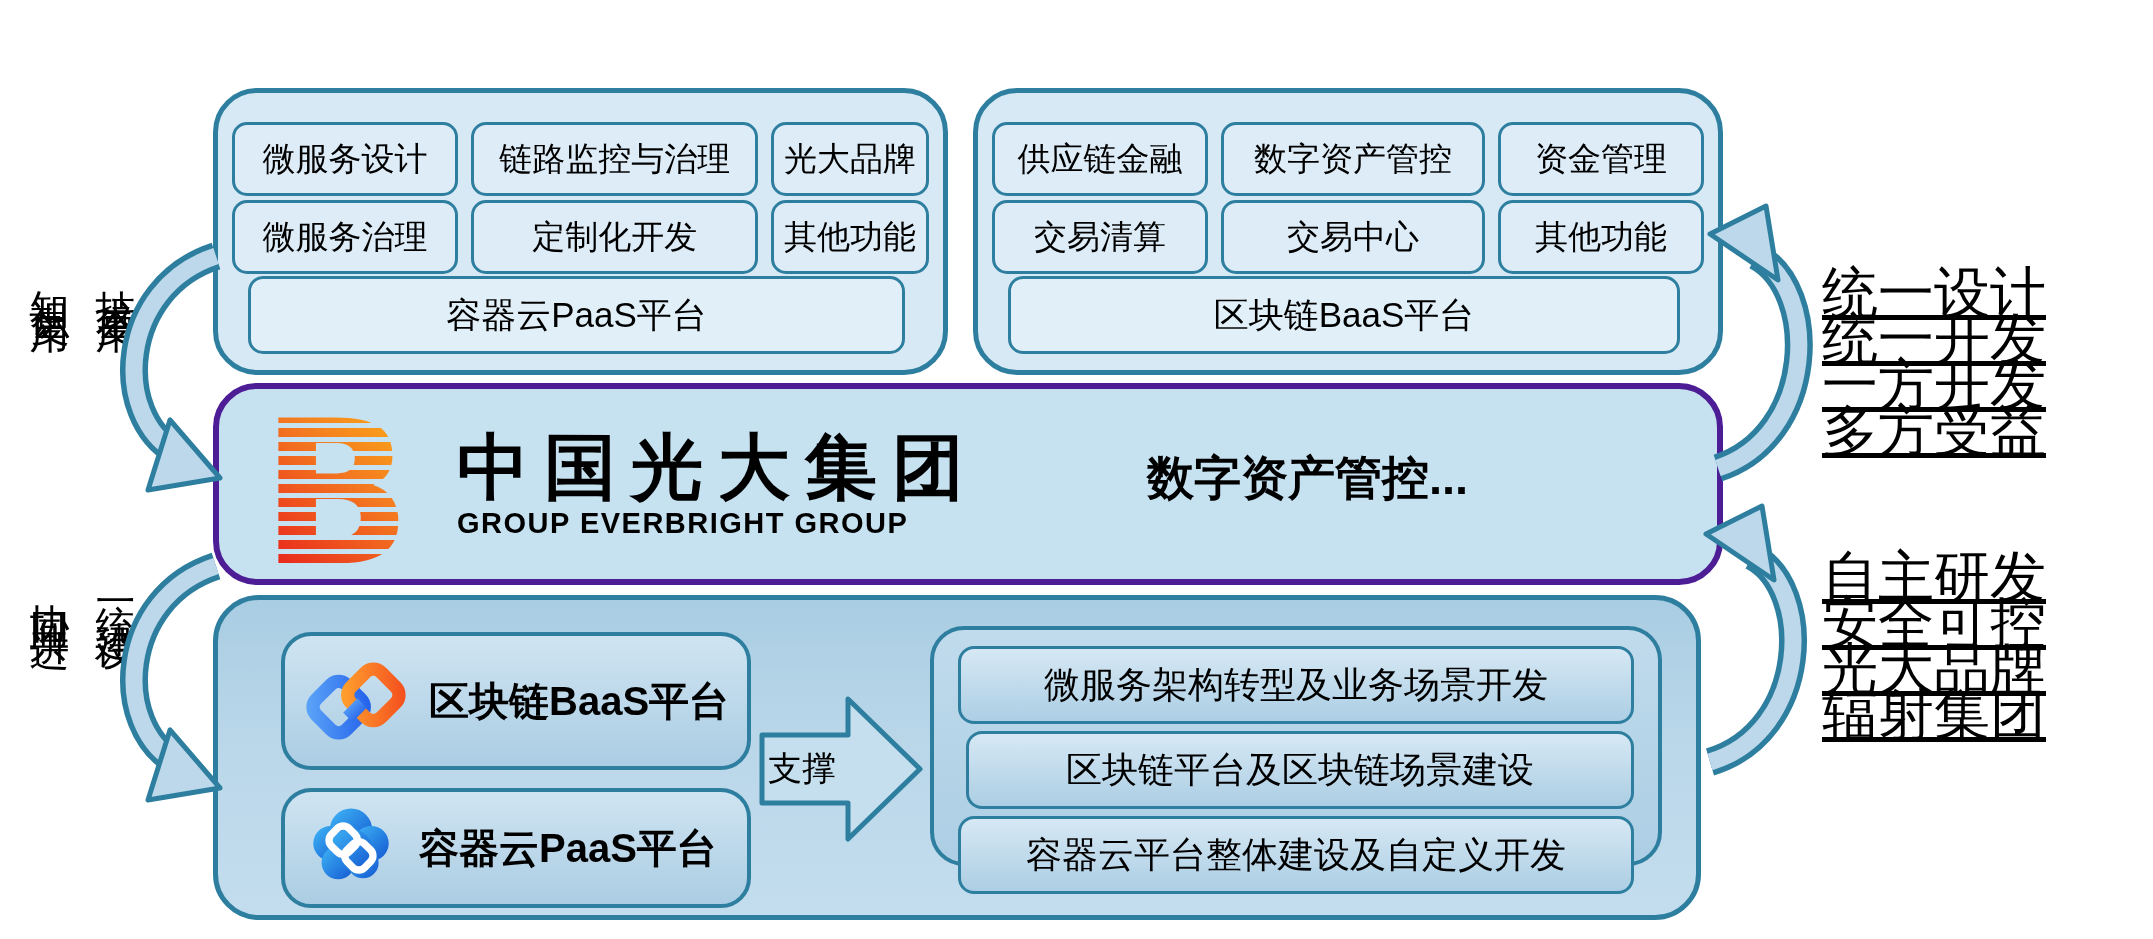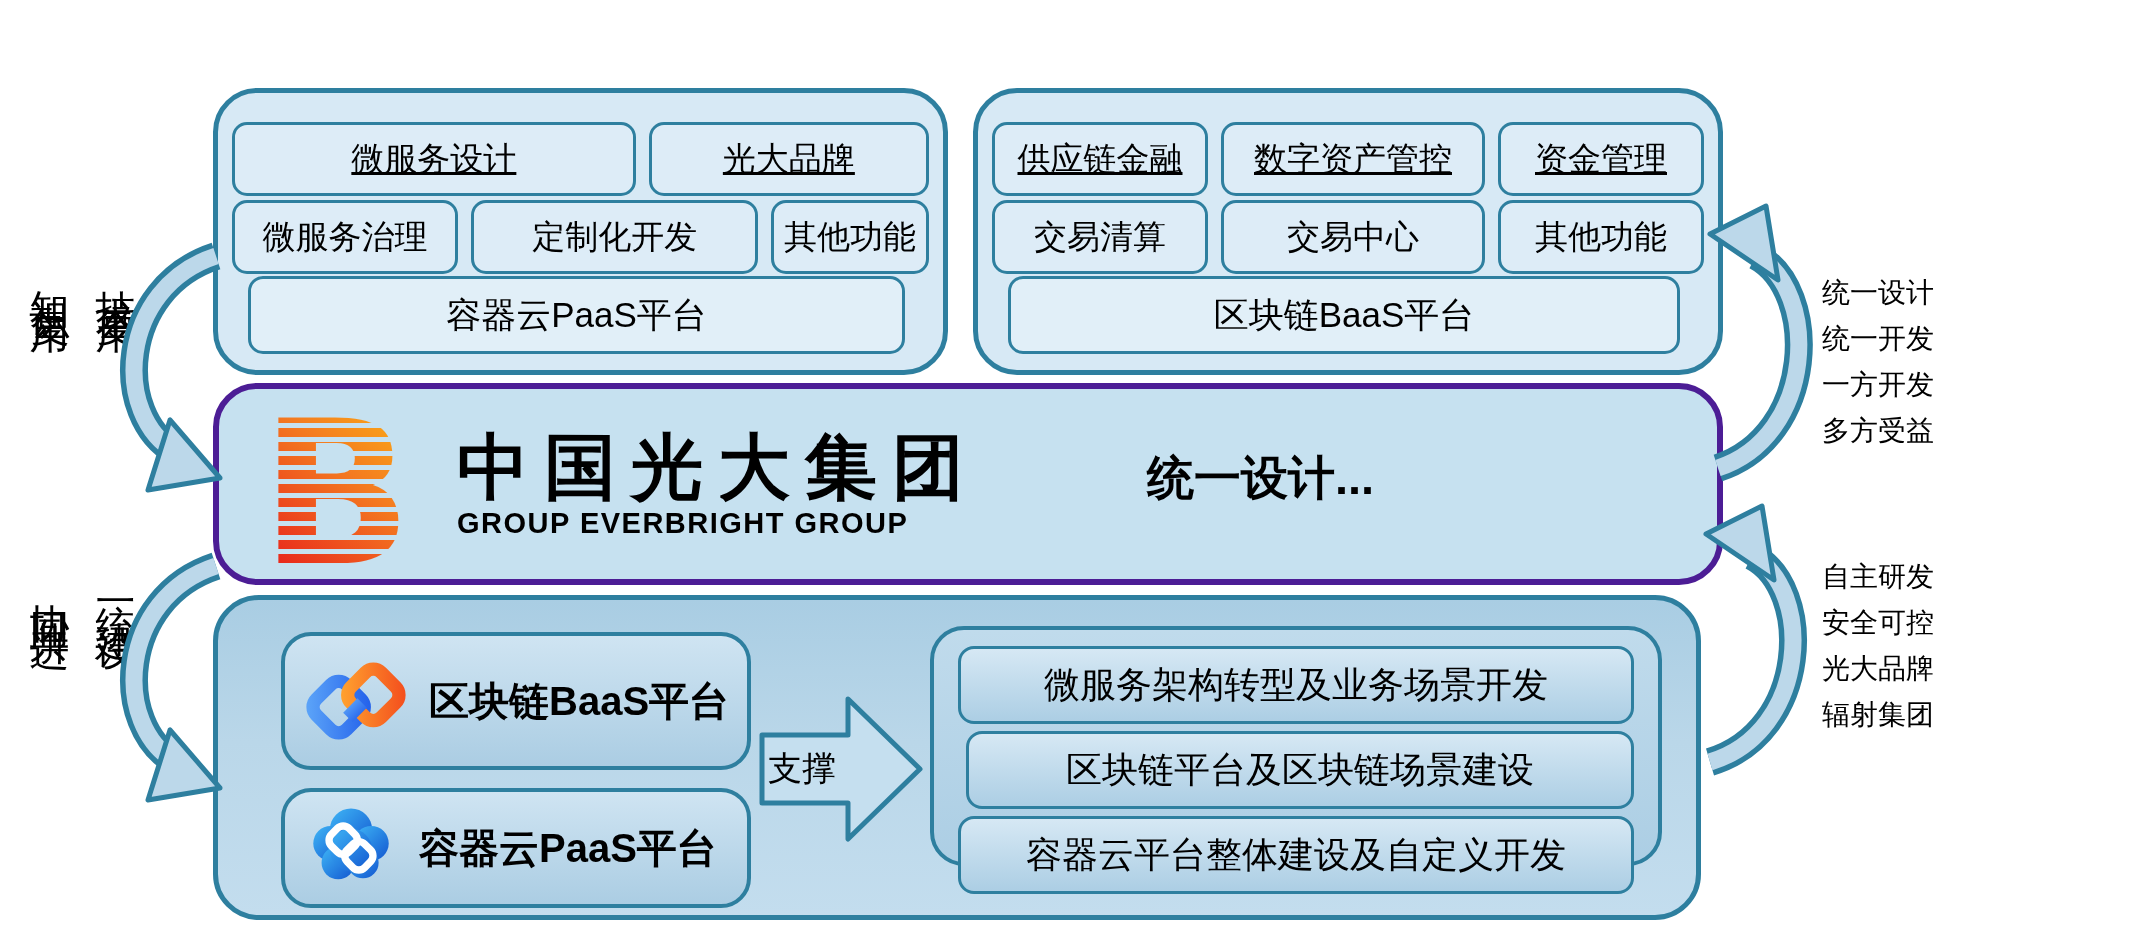--- a/index.html
+++ b/index.html
@@ -4,21 +4,21 @@
 <style>
   html,body{margin:0;padding:0;background:#ffffff;}
   body{font-family:"Liberation Sans","DejaVu Sans",sans-serif;color:#000;}
   .canvas{position:relative;width:2153px;height:939px;background:#ffffff;overflow:hidden;}
 
   
   .panel{position:absolute;top:88px;height:287px;background:#d7e9f5;border:5px solid #2e7f9f;border-radius:44px;box-sizing:border-box;z-index:2;}
   .panel-left{left:213px;width:735px;}
   .panel-right{left:973px;width:750px;text-align:center;}
   .chip-row{position:absolute;left:14px;right:14px;height:74px;display:flex;gap:13px;}
-  .row1{top:29px;text-decoration:underline;} .row2{top:107px;}
+  .row1{top:29px;} .row2{top:107px;}
   .chip{border:3px solid #2e7f9f;border-radius:15px;background:#ddecf7;display:flex;align-items:center;justify-content:center;font-size:33px;box-sizing:border-box;white-space:nowrap;}
   .panel-left .c1{flex:1.45;} .panel-left .c2{flex:1.85;} .panel-left .c3{flex:1;}
   .panel-right .c1{flex:1.05;} .panel-right .c2{flex:1.29;} .panel-right .c3{flex:1;}
   .platform-bar{position:absolute;top:183px;height:72px;left:30px;right:38px;border:3px solid #2e7f9f;border-radius:15px;background:#e1eff8;display:flex;align-items:center;justify-content:center;font-size:35px;}
 
   
   .band{position:absolute;left:213px;top:383px;width:1510px;height:202px;background:#c6e1f0;border:6px solid #4c1d95;border-radius:44px;box-sizing:border-box;z-index:2;}
   .logo-b{position:absolute;left:53px;top:26px;}
   .logotype{position:absolute;left:238px;top:42px;}
   .logo-cn{font-size:72px;font-weight:bold;letter-spacing:15px;line-height:72px;}
@@ -36,21 +36,21 @@
   .support-label{position:absolute;left:540px;top:131px;width:88px;height:76px;display:flex;align-items:center;justify-content:center;font-size:34px;z-index:3;}
   .taskgroup{position:absolute;left:712px;top:26px;width:732px;height:240px;border:4px solid #2e7f9f;border-radius:34px;background:linear-gradient(180deg,#c0dbec,#accee4);box-sizing:border-box;}
   .task{position:absolute;left:24px;right:24px;height:72px;border:3px solid #2e7f9f;border-radius:16px;background:linear-gradient(180deg,#d6e8f4,#accee4);display:flex;align-items:center;justify-content:center;font-size:36px;white-space:nowrap;}
   .t1{top:16px;} .t2{top:101px;margin-left:8px;} .t3{top:186px;}
 
   
   .vnote{position:absolute;display:flex;gap:18px;z-index:1;}
   .vnote .col{writing-mode:vertical-rl;text-orientation:upright;font-size:40px;letter-spacing:9px;line-height:48px;}
   .vnote-top{left:26px;top:258px;}
   .vnote-bottom{left:26px;top:572px;}
-  .hnote{position:absolute;left:1822px;font-size:28px;line-height:46px;white-space:nowrap;z-index:1;}
+  .hnote{position:absolute;left:1822px;font-size:56px;line-height:46px;white-space:nowrap;z-index:1;text-decoration:underline;}
   .hnote-top{top:270px;}
   .hnote-bottom{top:554px;}
 
   .arrows{position:absolute;left:0;top:0;width:2153px;height:939px;z-index:3;pointer-events:none;}
   .curve-outer{fill:none;stroke:#2e7f9f;stroke-width:28;}
   .curve-inner{fill:none;stroke:#bcd8ea;stroke-width:17;}
   .curve-head{fill:#bcd8ea;stroke:#2e7f9f;stroke-width:5;stroke-linejoin:round;}
 </style>
 </head>
 <body>
@@ -75,20 +75,21 @@
   <div class="hnote hnote-bottom">
     <div>自主研发</div>
     <div>安全可控</div>
     <div>光大品牌</div>
     <div>辐射集团</div>
   </div>
 
   <div class="panel panel-left">
     <div class="chip-row row1">
       <div class="chip c1">微服务设计</div>
+      <div class="chip c2">链路监控与治理</div>
       <div class="chip c3">光大品牌</div>
     </div>
     <div class="chip-row row2">
       <div class="chip c1">微服务治理</div>
       <div class="chip c2">定制化开发</div>
       <div class="chip c3">其他功能</div>
     </div>
     <div class="platform-bar">容器云PaaS平台</div>
   </div>
 
@@ -131,21 +132,21 @@
             <rect x="0" y="106" width="165" height="5"></rect>
           <rect x="0" y="120" width="165" height="5"></rect>
             <rect x="0" y="134" width="165" height="5"></rect>
         </g>
       </g>
     </svg>
     <div class="logotype">
       <div class="logo-cn">中国光大集团</div>
       <div class="logo-en">GROUP EVERBRIGHT GROUP</div>
     </div>
-    <div class="subsidiaries">统一设计...</div>
+    <div class="subsidiaries">数字资产管控...</div>
   </div>
 
   <div class="bottom">
 
     <div class="plat plat1">
       <span class="icn">
         <svg width="102" height="102" viewBox="0 0 100 100">
           <defs>
             <linearGradient id="gb" x1="0" y1="0" x2="1" y2="1">
               <stop offset="0" stop-color="#5aa2f8"></stop>

